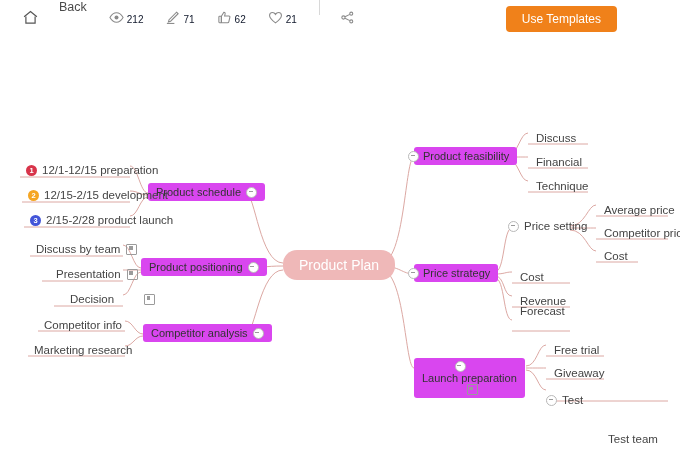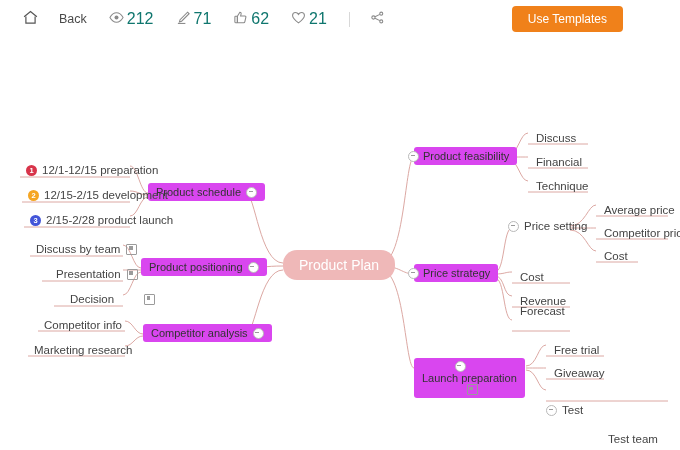--- a/index.html
+++ b/index.html
@@ -7,31 +7,31 @@
     width:680px;height:450px;
     background:#ffffff;
     font-family:"Liberation Sans","DejaVu Sans",sans-serif;
     overflow:hidden;
     position:relative;
     color:#3c3c3c;
   }
   
   .toolbar{
     position:absolute;left:0;top:0;width:631px;height:38px;
-    display:flex;align-items:center;
+    display:flex;
     background:#fff;
   }
   .tb-home{margin-left:22px;display:flex;align-items:center;cursor:pointer;}
   .tb-back{margin-left:20px;font-size:12.5px;color:#4a4a4a;cursor:pointer;}
   .stat{display:flex;align-items:center;margin-left:22px;cursor:pointer;color:#8a8a8a;}
-  .stat .num{font-size:16px;color:#0f766e;margin-left:3px;}
+  .stat .num{font-size:10px;color:#0f172a;margin-left:3px;}
   .tb-div{width:1px;height:15px;background:#d8d8d8;margin-left:22px;}
   .tb-share{margin-left:20px;display:flex;align-items:center;cursor:pointer;}
   .use-tpl{
-    position:absolute;right:8px;top:6px;
+    position:absolute;right:14px;top:6px;
     height:26px;padding:12px 16px;
     background:#F0811A;color:#fff;border:none;border-radius:4px;
     font-size:12px;font-family:inherit;cursor:pointer;
     display:flex;align-items:center;justify-content:center;
   }
   
   .canvas{position:absolute;left:0;top:38px;width:680px;height:412px;}
   svg.links{position:absolute;left:0;top:0;width:680px;height:412px;pointer-events:none;}
 
   .node{position:absolute;white-space:nowrap;display:flex;align-items:center;}
@@ -309,21 +309,21 @@
     <span class="collapse cl-left" style="margin-left:-14px;margin-right:4px;"></span>
     <span>Launch preparation</span>
     <span class="note-ic"></span>
   </div>
   <div class="node leaf" style="left:550px;top:306px;">
     <span>Free trial</span>
   </div>
   <div class="node leaf" style="left:550px;top:329px;">
     <span>Giveaway</span>
   </div>
-  <div class="node leaf" style="left:542px;top:366px;justify-content:space-between;">
+  <div class="node leaf" style="left:542px;top:356px;justify-content:space-between;">
     <span class="collapse" style="margin-right:5px;"></span>
     <span>Test</span>
   </div>
   <div class="node leaf" style="left:604px;top:351px;margin-top:44px;">
     <span>Test team</span>
   </div>
 
 </div>
 
 </body></html>

